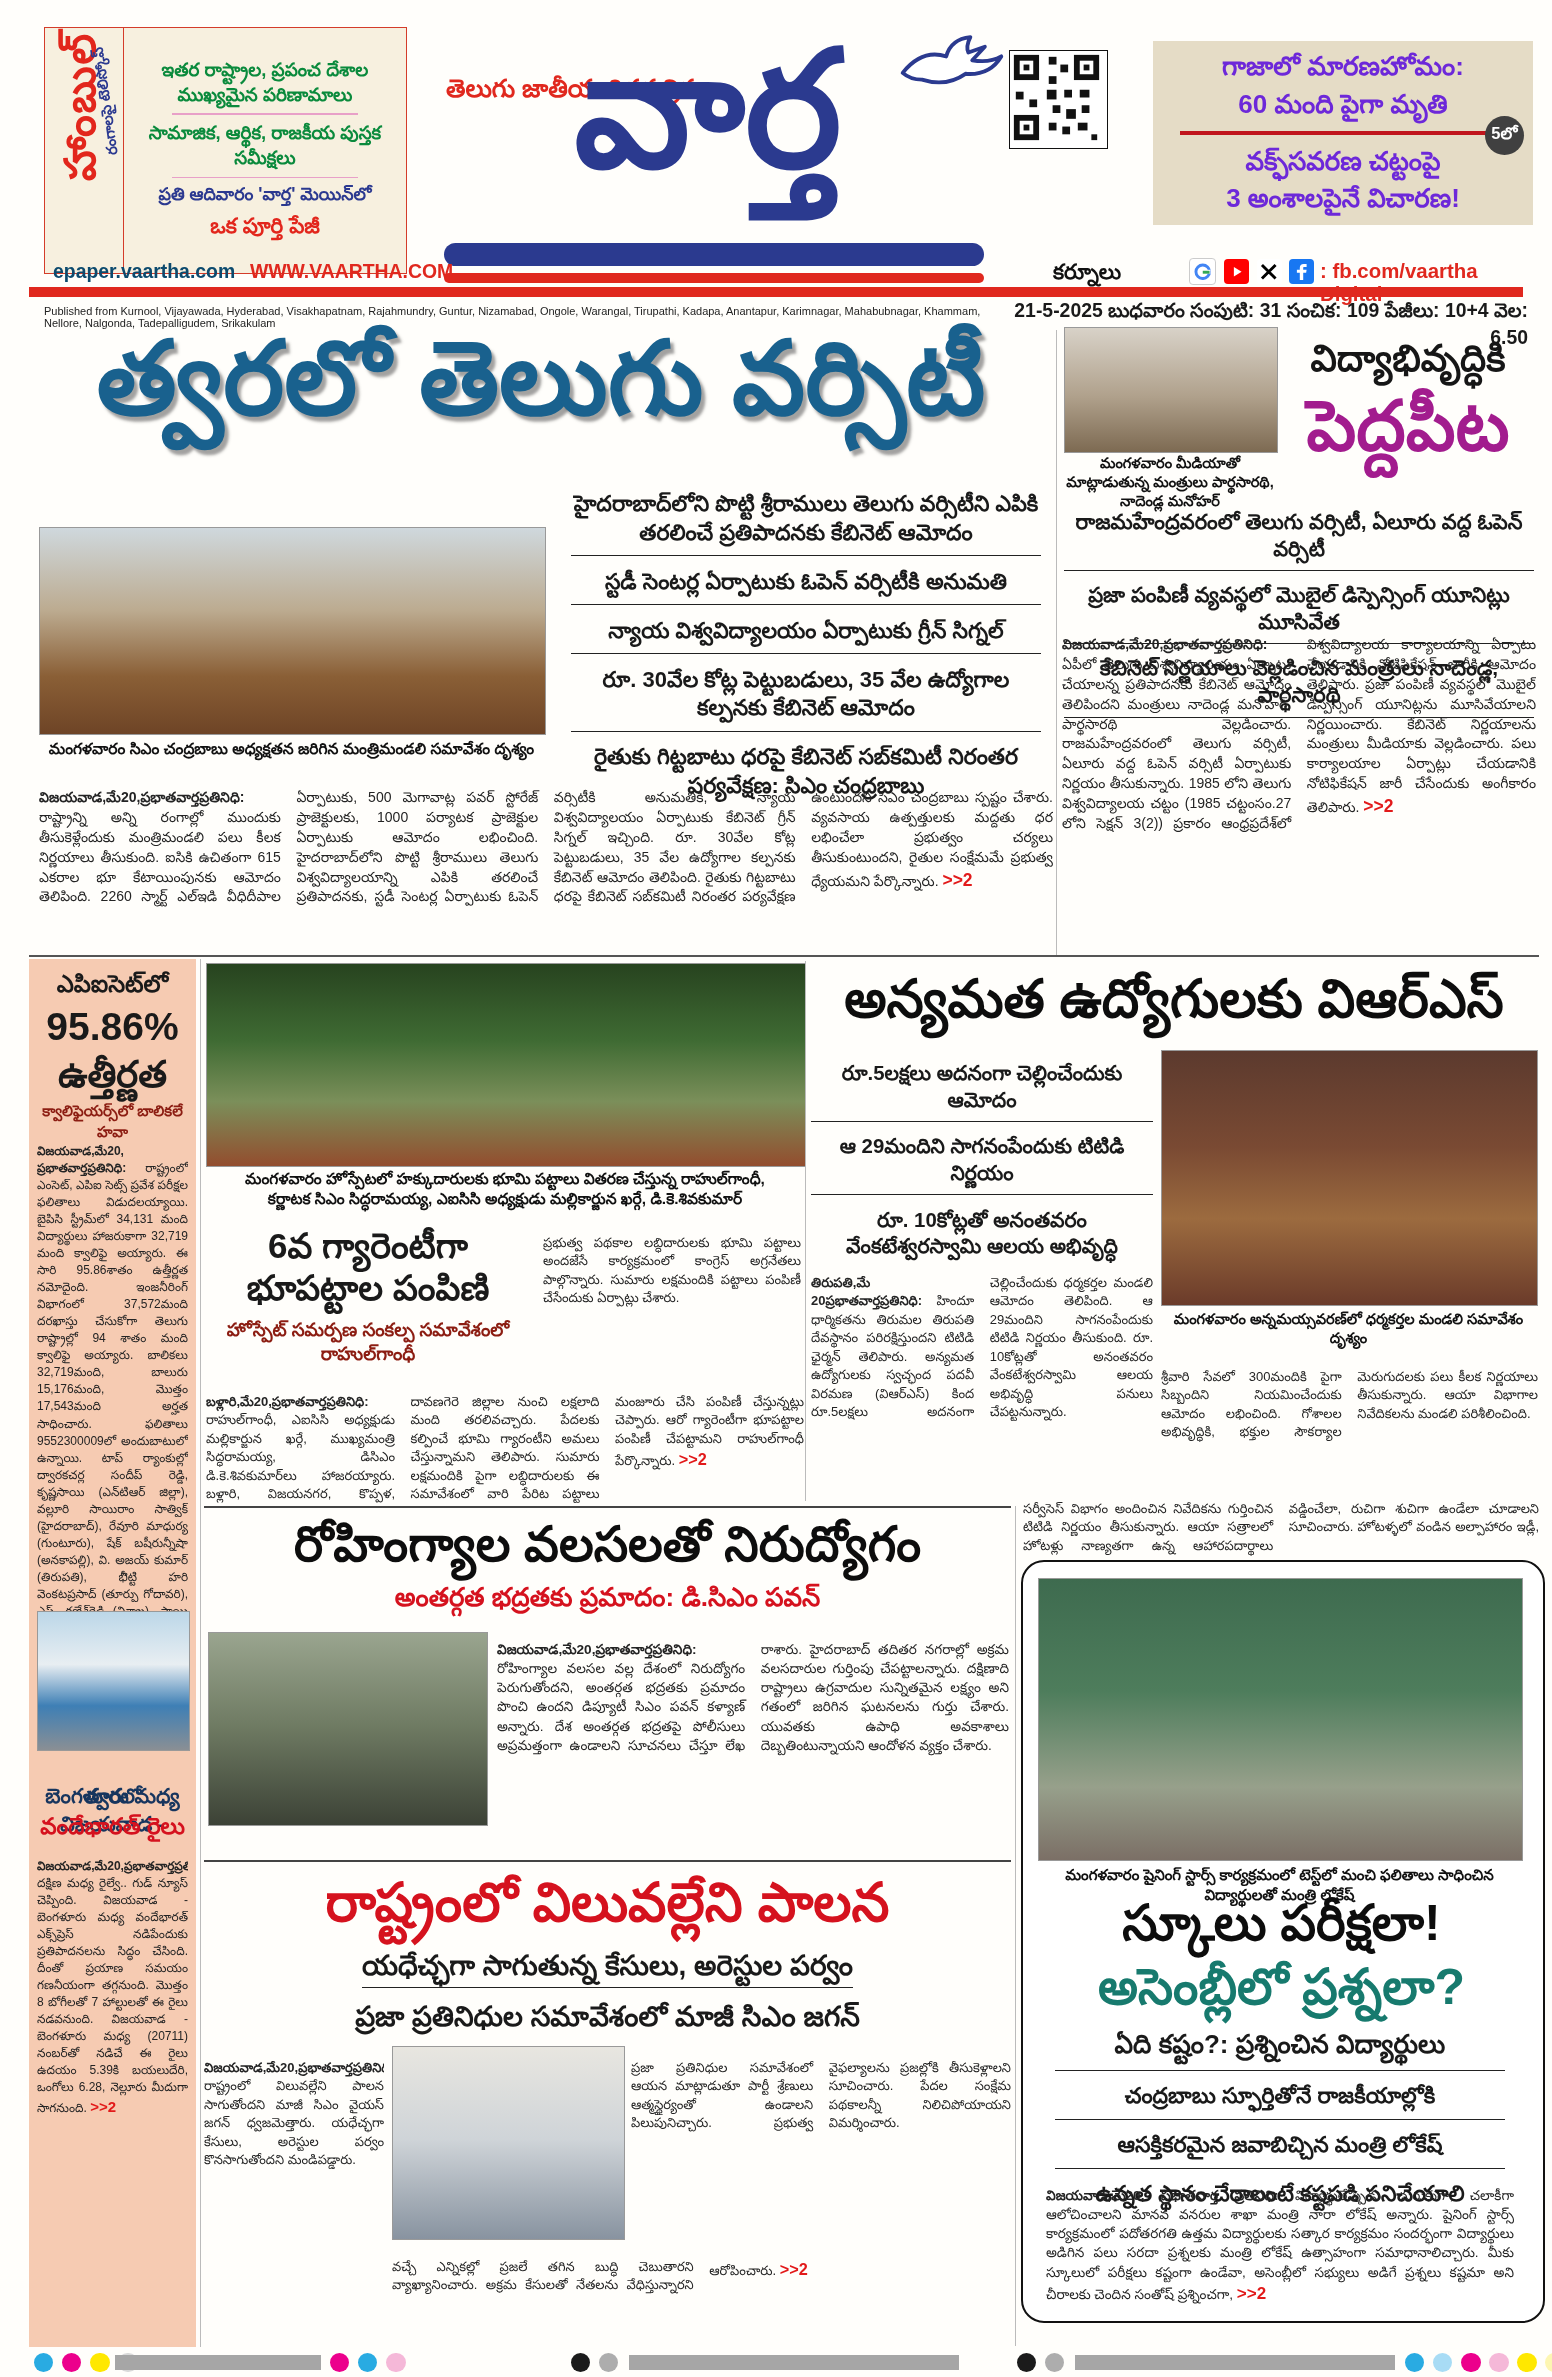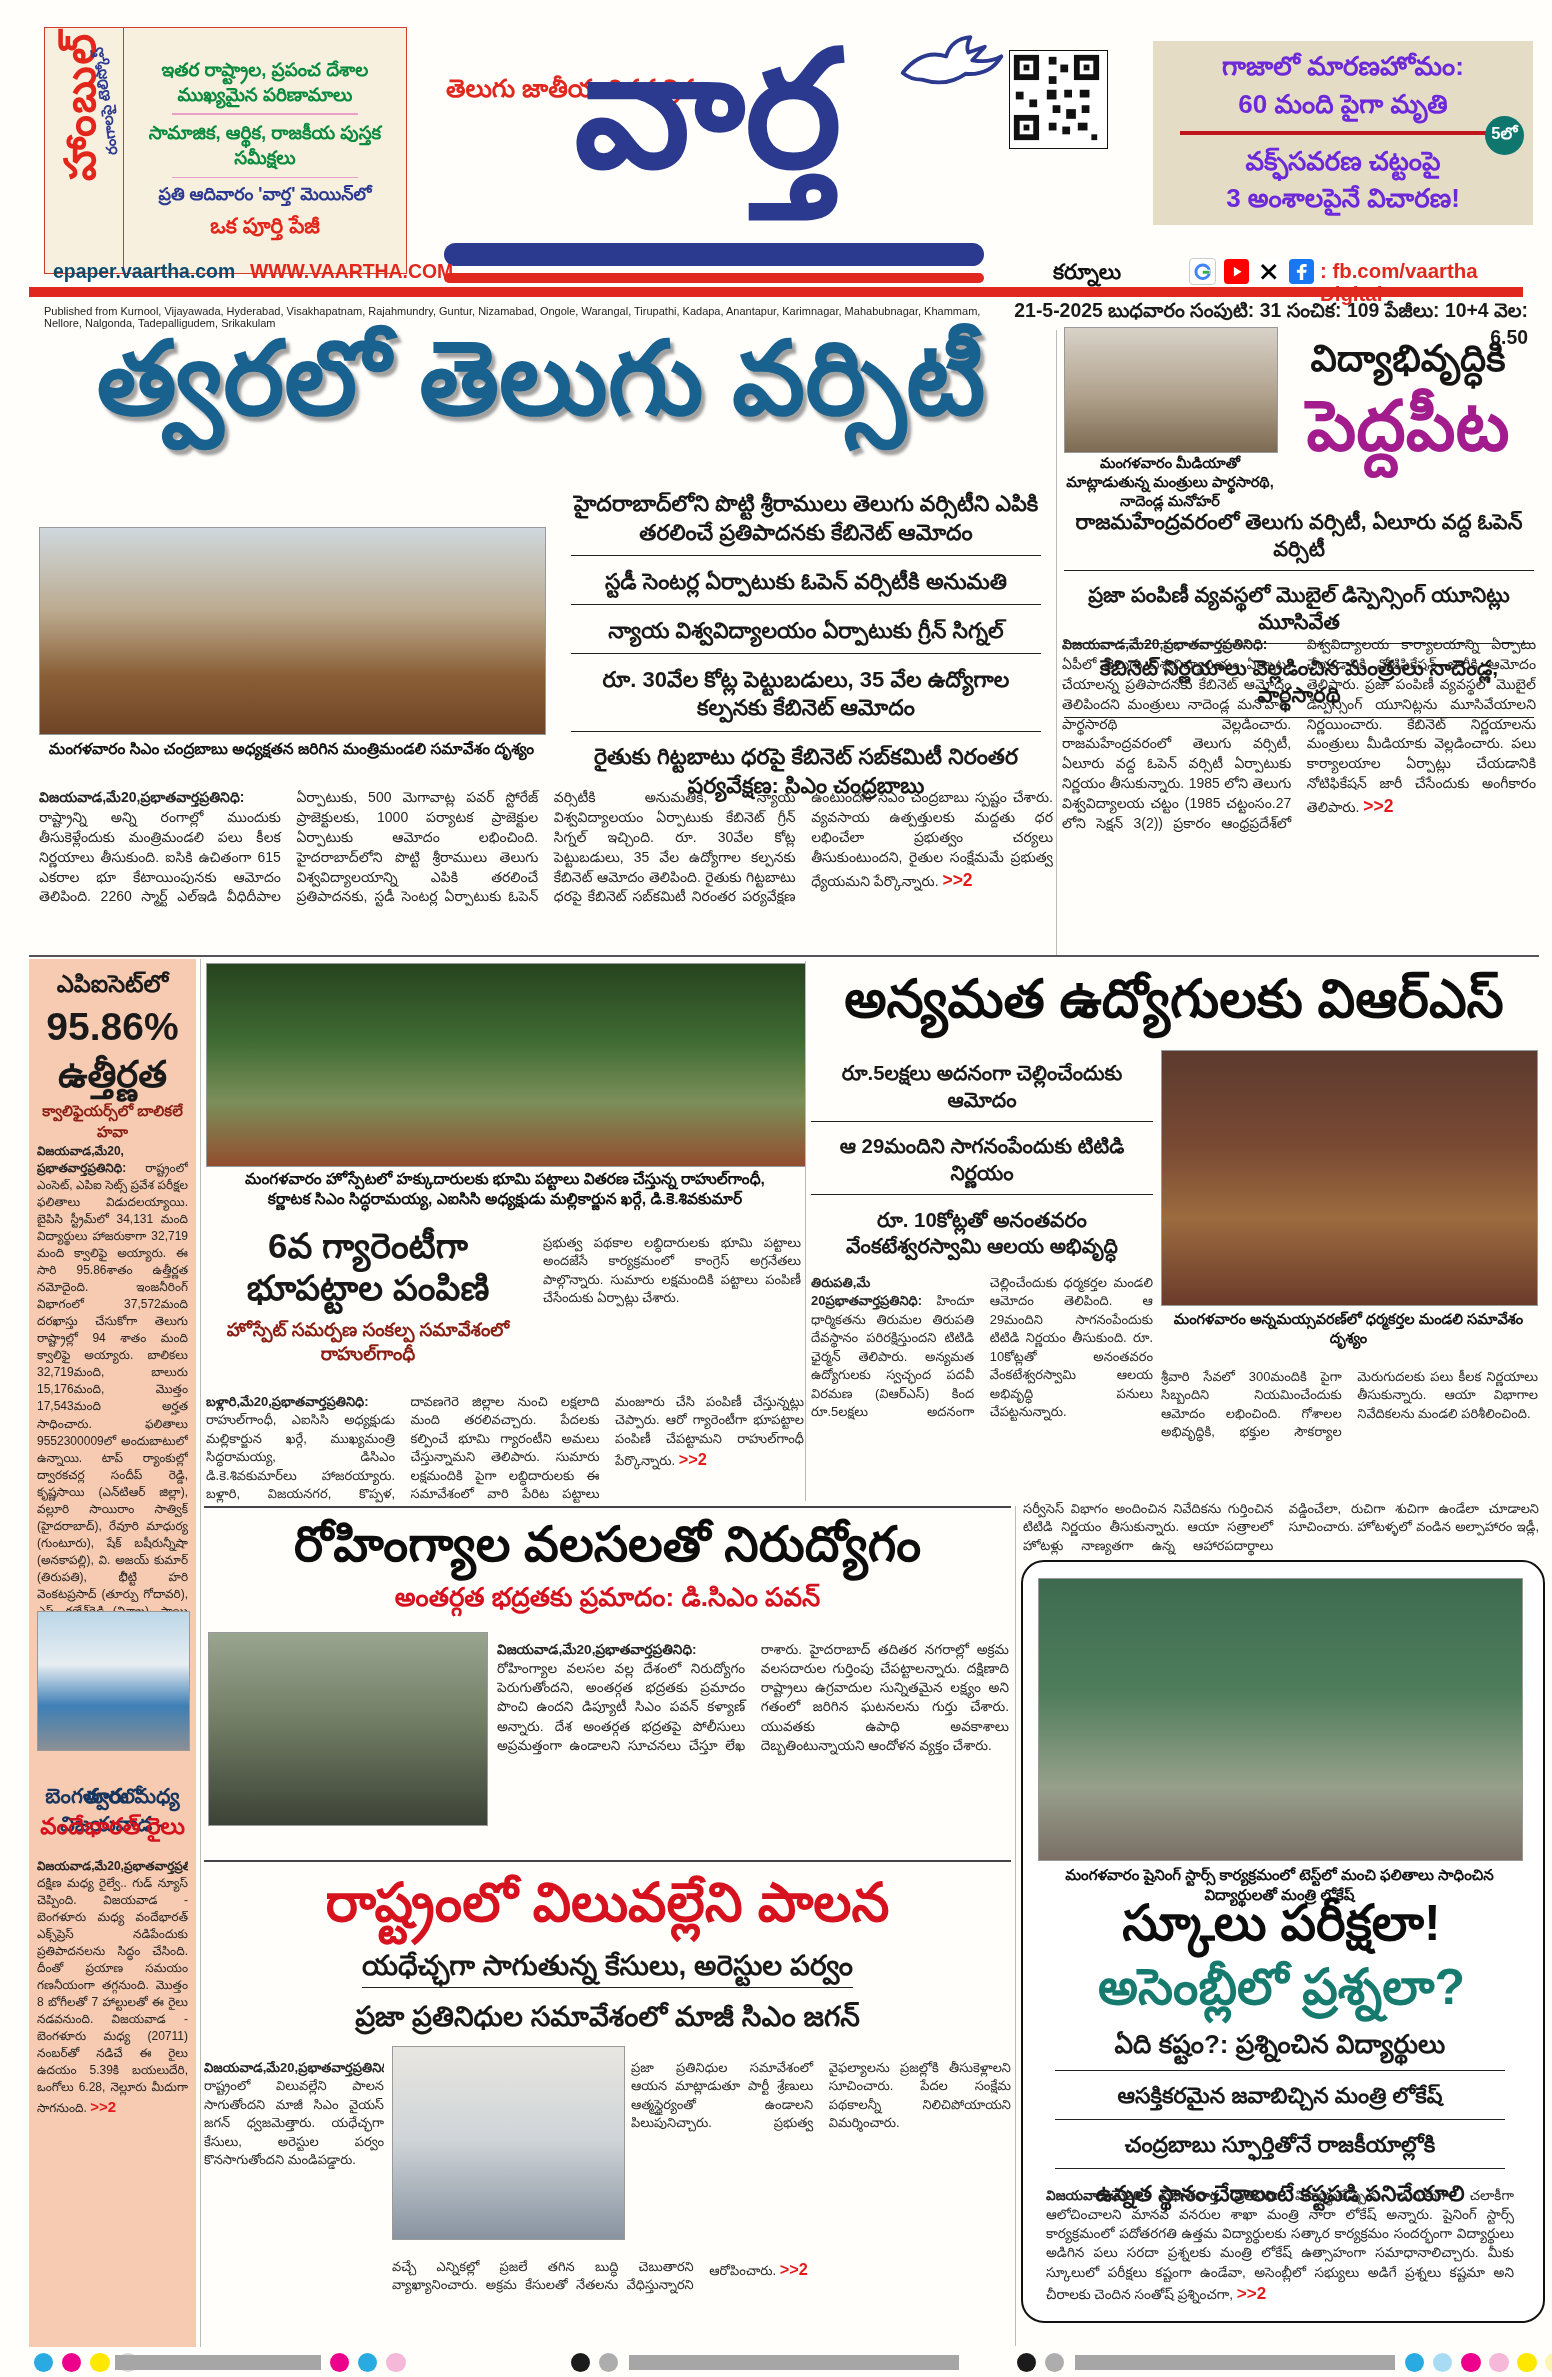--- a/index.html
+++ b/index.html
@@ -41,21 +41,21 @@
   #logo-bar-blue{left:444px;top:243px;width:540px;height:23px;background:#2b3a8f;border-radius:11.6px;}
   #logo-bar-red{left:444px;top:273px;width:540px;height:9.7px;background:#e0281e;border-radius:4.9px;}
   #dove{left:893px;top:29px;}
   #qr{left:1009px;top:50px;width:97px;height:97px;background:#fff;border:1.9px solid #111;}
 
   #topbox{left:1153px;top:41px;width:380px;height:184px;background:#e5dcc6;
           display:flex;flex-direction:column;align-items:center;justify-content:center;gap:3.9px;}
   .topbox-line{font-size:26px;font-weight:bold;color:#6d28d9;line-height:1.3;}
   #topbox-rule{position:relative;width:86%;height:3.9px;background:#c0151c;margin:5.8px 0;}
   #topbox-badge{position:absolute;right:-17.5px;top:-15.5px;width:39px;height:39px;border-radius:50%;
-                background:#0f766e;color:#fff;font-size:16.5px;font-weight:bold;
+                background:#404040;color:#fff;font-size:16.5px;font-weight:bold;
                 display:flex;align-items:center;justify-content:center;}
 
   #links-row{left:29px;top:260px;width:1494px;height:25px;}
   #epaper-link{position:absolute;left:24px;top:0;color:#0c4a6e;font-weight:bold;font-size:19.4px;}
   #website-link{position:absolute;left:221px;top:0;color:#e0281e;font-weight:bold;font-size:19.4px;}
   #edition{position:absolute;left:1024px;top:0;font-weight:bold;font-size:21.3px;color:#111;}
   #social-icons{position:absolute;left:1160px;top:-1.9px;display:flex;gap:7.8px;align-items:center;}
   .sico{width:25px;height:25px;border-radius:3.9px;display:flex;align-items:center;justify-content:center;}
   #fb-label{position:absolute;left:1291px;top:0;color:#e0281e;font-weight:bold;font-size:20.4px;}
   #red-bar{left:29px;top:287px;width:1494px;height:9.7px;background:#e0281e;}
@@ -381,22 +381,22 @@
   </p>
   <div class="abs rule-v" id="div-mid-school"></div>
 
   <div class="abs" id="school-box"></div>
   <div class="abs photo" id="school-photo"></div>
   <div class="abs caption ctr" id="school-caption">మంగళవారం షైనింగ్ స్టార్స్ కార్యక్రమంలో టెస్ట్‌లో మంచి ఫలితాలు సాధించిన విద్యార్థులతో మంత్రి లోకేష్</div>
   <div class="abs" id="school-h1">స్కూలు పరీక్షలా!</div>
   <div class="abs" id="school-h2">అసెంబ్లీలో ప్రశ్నలా?</div>
   <div class="abs" id="school-subheads">
     <div class="school-sub big underlined">ఏది కష్టం?: ప్రశ్నించిన విద్యార్థులు</div>
+    <div class="school-sub small underlined">చంద్రబాబు స్ఫూర్తితోనే రాజకీయాల్లోకి</div>
     <div class="school-sub small underlined">ఆసక్తికరమైన జవాబిచ్చిన మంత్రి లోకేష్</div>
-    <div class="school-sub small underlined">చంద్రబాబు స్ఫూర్తితోనే రాజకీయాల్లోకి</div>
     <div class="school-sub small">ఉన్నత స్థానం చేరాలంటే కష్టపడి పనిచేయాలి</div>
   </div>
   <p class="abs body jst" id="school-body">
     <b class="dl">విజయవాడ,మే20, ప్రభాతవార్త ప్రతినిధి:</b>
     <span>విద్యార్థులేప్పుడు చురుకుగా, చలాకీగా ఆలోచించాలని మానవ వనరుల శాఖా మంత్రి నారా లోకేష్ అన్నారు. షైనింగ్ స్టార్స్ కార్యక్రమంలో పదోతరగతి ఉత్తమ విద్యార్థులకు సత్కార కార్యక్రమం సందర్భంగా విద్యార్థులు అడిగిన పలు సరదా ప్రశ్నలకు మంత్రి లోకేష్ ఉత్సాహంగా సమాధానాలిచ్చారు. మీకు స్కూలులో పరీక్షలు కష్టంగా ఉండేవా, అసెంబ్లీలో సభ్యులు అడిగే ప్రశ్నలు కష్టమా అని చీరాలకు చెందిన సంతోష్ ప్రశ్నించగా,</span>
     <b class="jump">&gt;&gt;2</b>
   </p>
 
   <div class="abs" id="regstrip">
     <span class="dotgrp" style="left:34px;">

